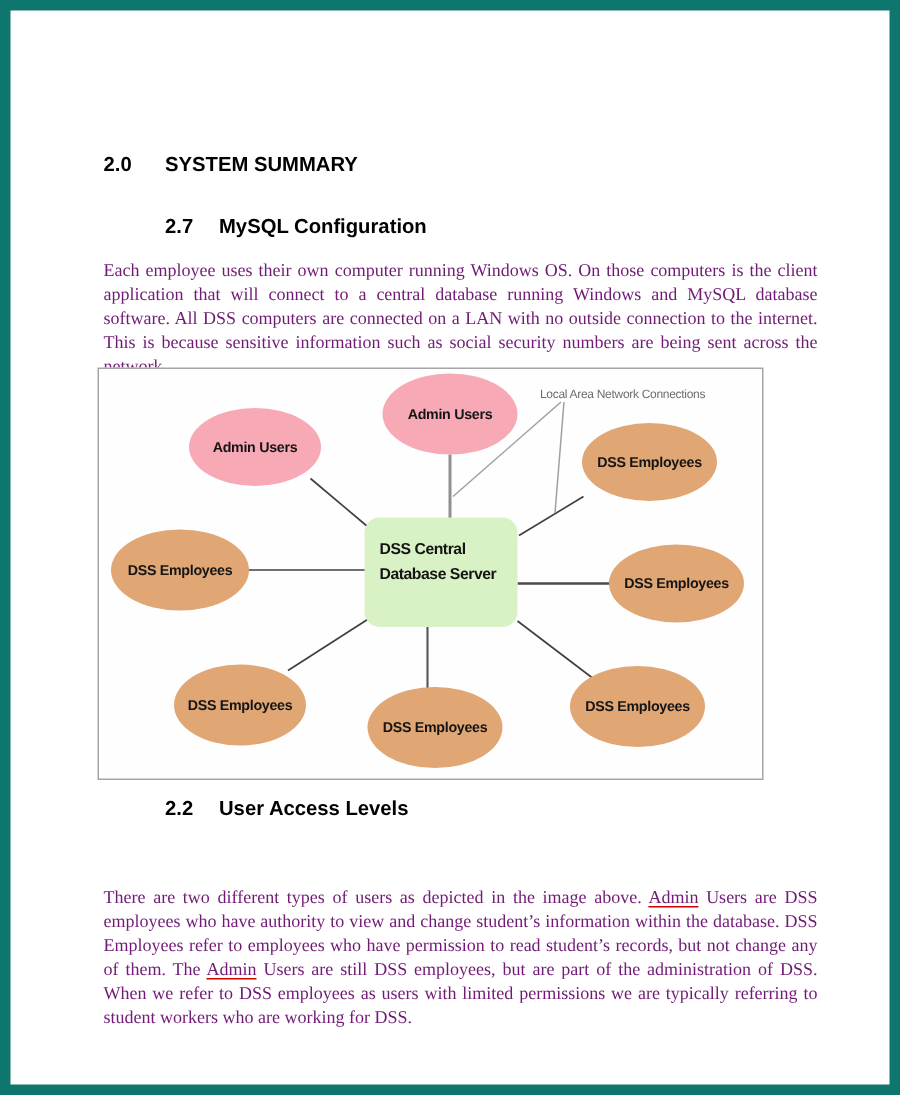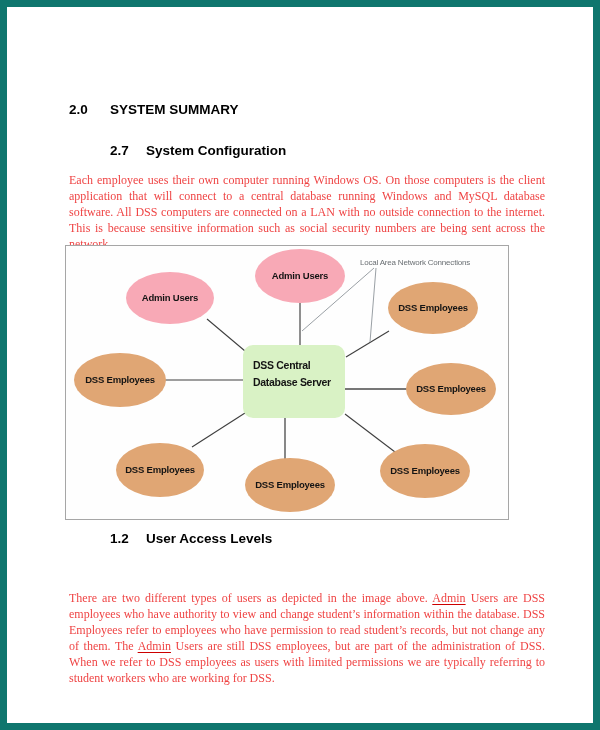--- a/index.html
+++ b/index.html
@@ -27,21 +27,21 @@
   .h2 .hnum { display:inline-block; width:36px; }
   .h2a { left:103px; top:136px; }
   .h2b { left:103px; top:524px; }
   .para {
     position:absolute;
     left:62px;
     width:476px;
     font-size:12px;
     line-height:15.9px;
     text-align:justify;
-    color:#ef4444;
+    color:#701a75;
   }
   .para1 { top:166px; }
   .para2 { top:584px; }
   .misspell {
     text-decoration:underline;
     text-decoration-color:#cc0000;
     text-decoration-thickness:1.2px;
     text-underline-offset:2px;
   }
   .diagram {
@@ -75,21 +75,21 @@
 </head>
 <body>
 
 <div class="page">
 
   <div class="h1">
     <span class="hnum">2.0</span><span>SYSTEM SUMMARY</span>
   </div>
 
   <div class="h2 h2a">
-    <span class="hnum">2.7</span><span>System Configuration</span>
+    <span class="hnum">2.7</span><span>MySQL Configuration</span>
   </div>
 
   <p class="para para1">Each employee uses their own computer running Windows OS. On those computers is the client application that will connect to a central database running Windows and MySQL database software. All DSS computers are connected on a LAN with no outside connection to the internet. This is because sensitive information such as social security numbers are being sent across the network.</p>
 
   <div class="diagram">
     <svg width="442" height="273" viewBox="0 0 442 273">
 
       <line x1="234" y1="57" x2="234" y2="100" stroke="#8f8f8f" stroke-width="2"></line>
       <line x1="141" y1="73" x2="179" y2="105" stroke="#3f3f3f" stroke-width="1.1"></line>
       <line x1="323" y1="85" x2="280" y2="111" stroke="#3f3f3f" stroke-width="1.1"></line>
@@ -128,18 +128,18 @@
 
       <rect x="177" y="99" width="102" height="73" rx="10" fill="#d9f2c5"></rect>
       <text x="187" y="123" text-anchor="start" class="server-label">DSS Central</text>
       <text x="187" y="140" text-anchor="start" class="server-label">Database Server</text>
 
       <text x="294" y="19" text-anchor="start" class="lan-label">Local Area Network Connections</text>
     </svg>
   </div>
 
   <div class="h2 h2b">
-    <span class="hnum">1.2</span><span>User Access Levels</span>
+    <span class="hnum">2.2</span><span>User Access Levels</span>
   </div>
 
   <p class="para para2"><span>There are two different types of users as depicted in the image above. </span><span class="misspell">Admin</span><span> Users are DSS employees who have authority to view and change student’s information within the database. DSS Employees refer to employees who have permission to read student’s records, but not change any of them. The </span><span class="misspell">Admin</span><span> Users are still DSS employees, but are part of the administration of DSS. When we refer to DSS employees as users with limited permissions we are typically referring to student workers who are working for DSS.</span></p>
 
 </div>
 
 </body></html>

